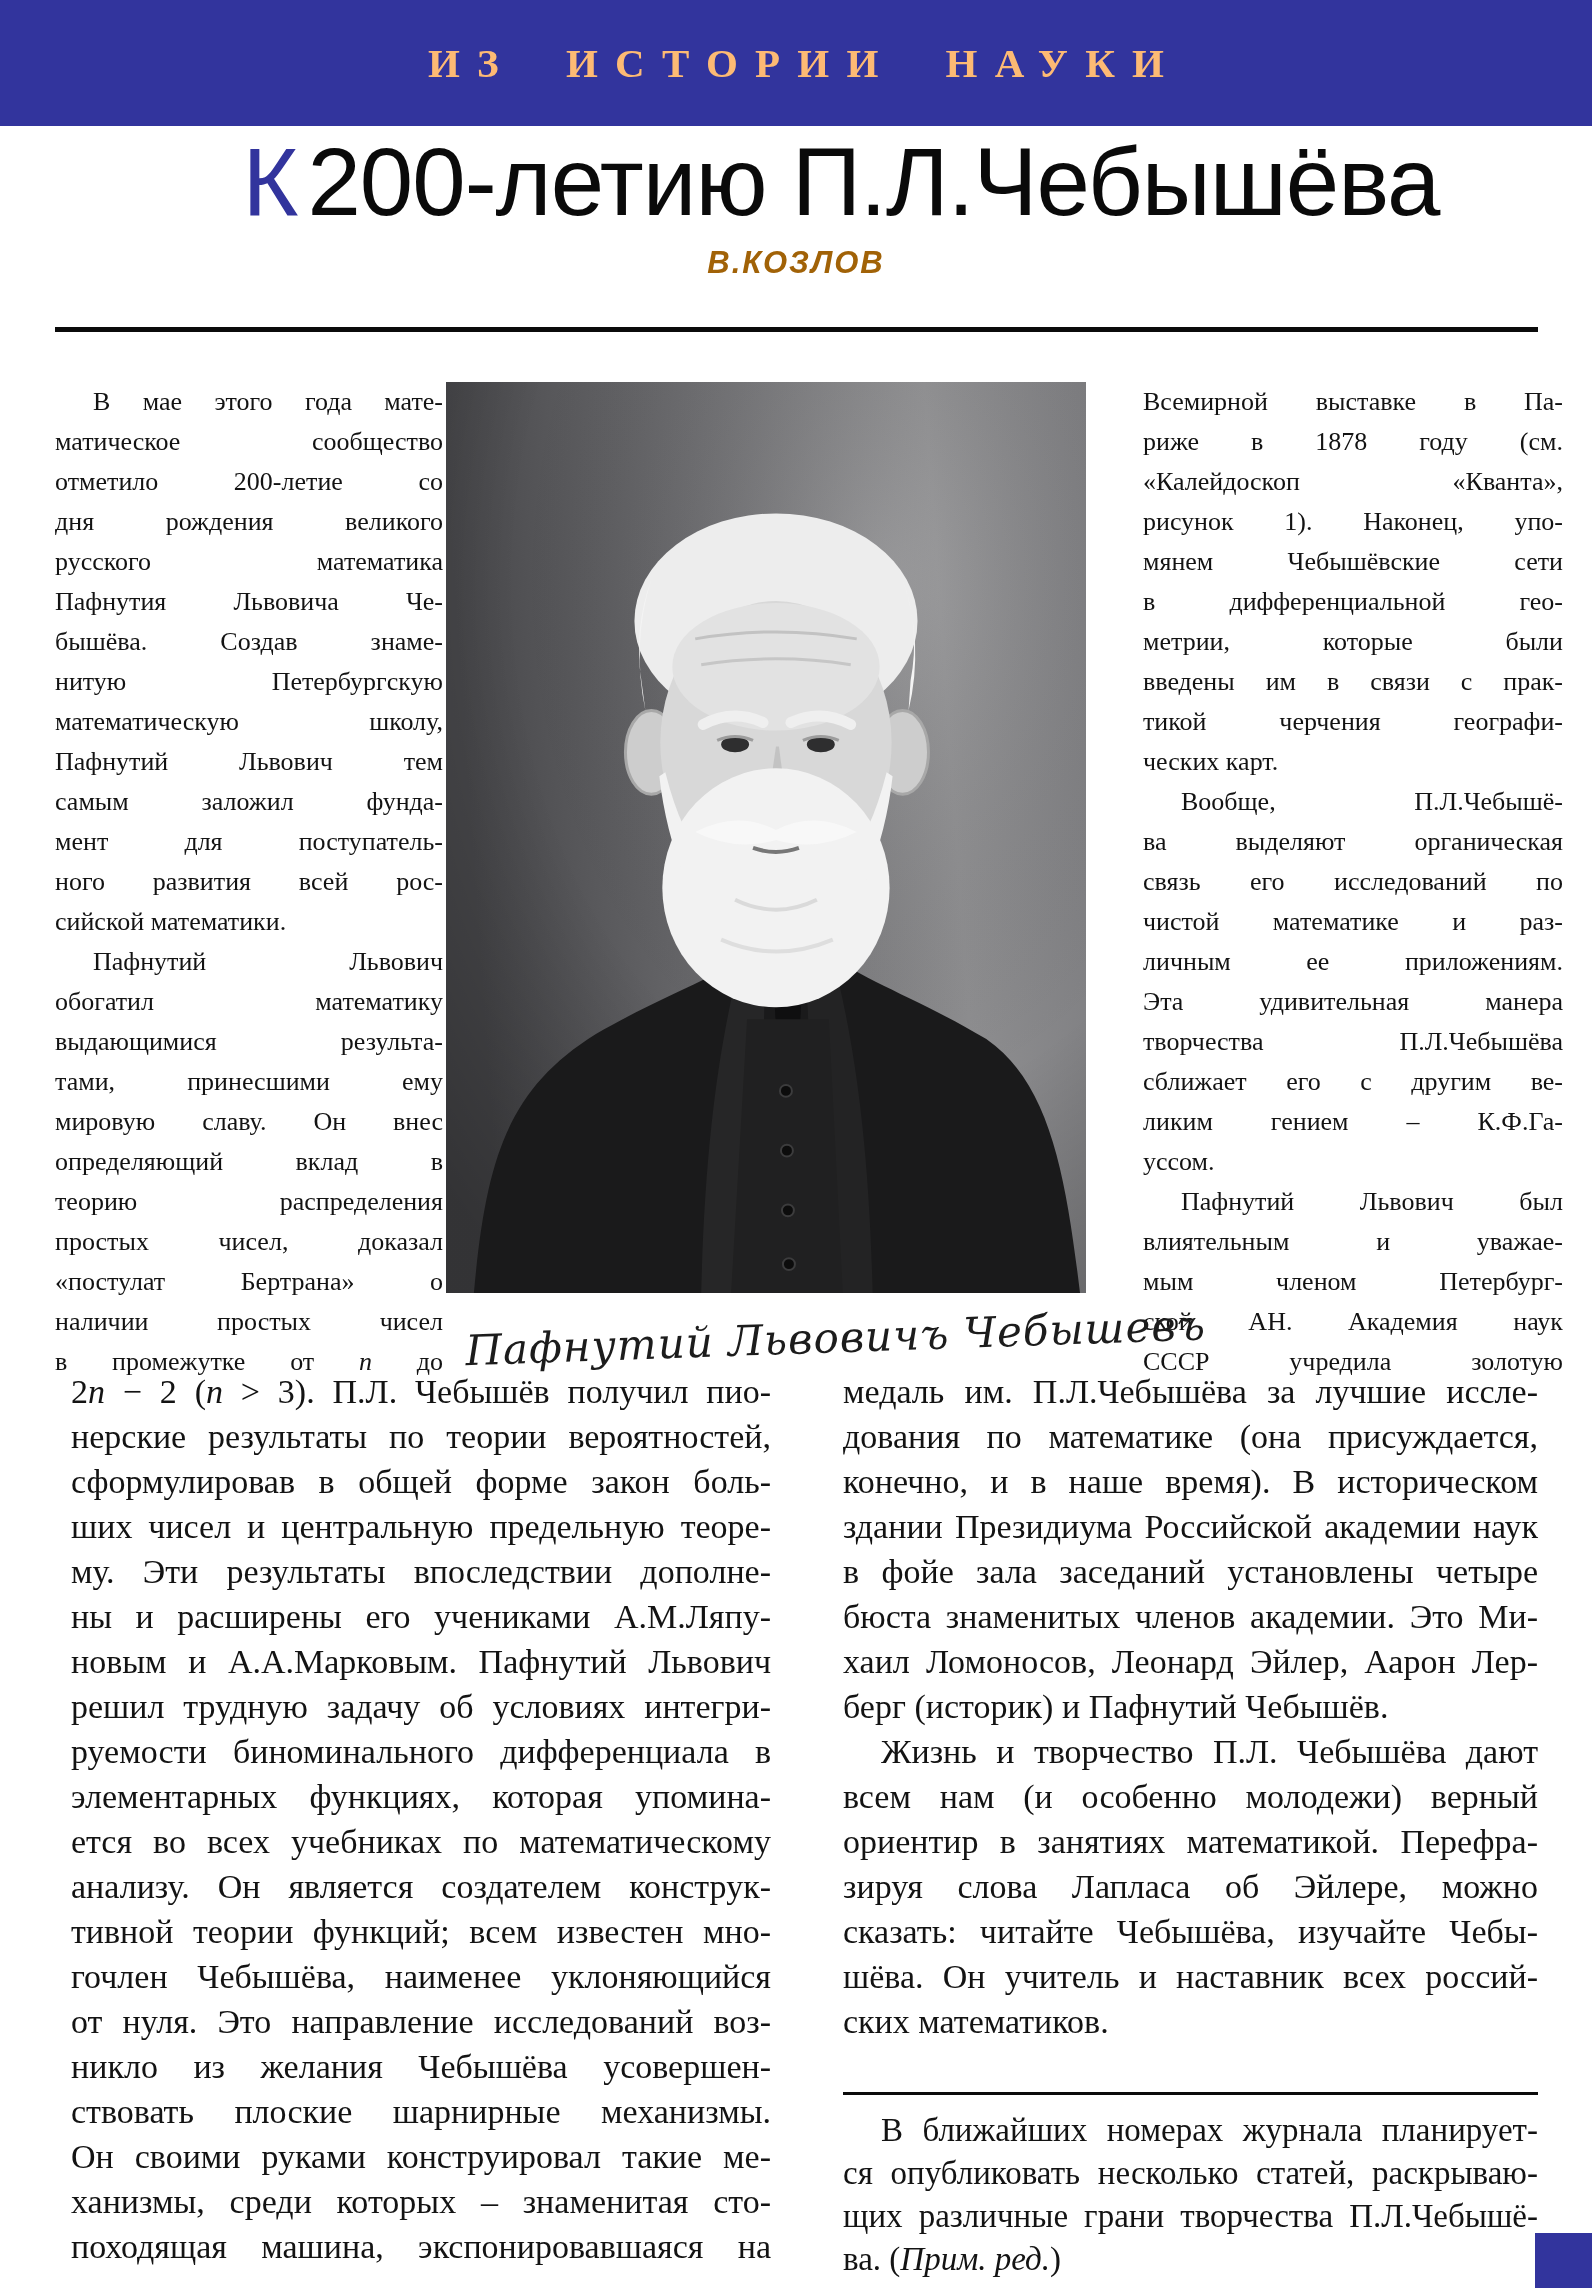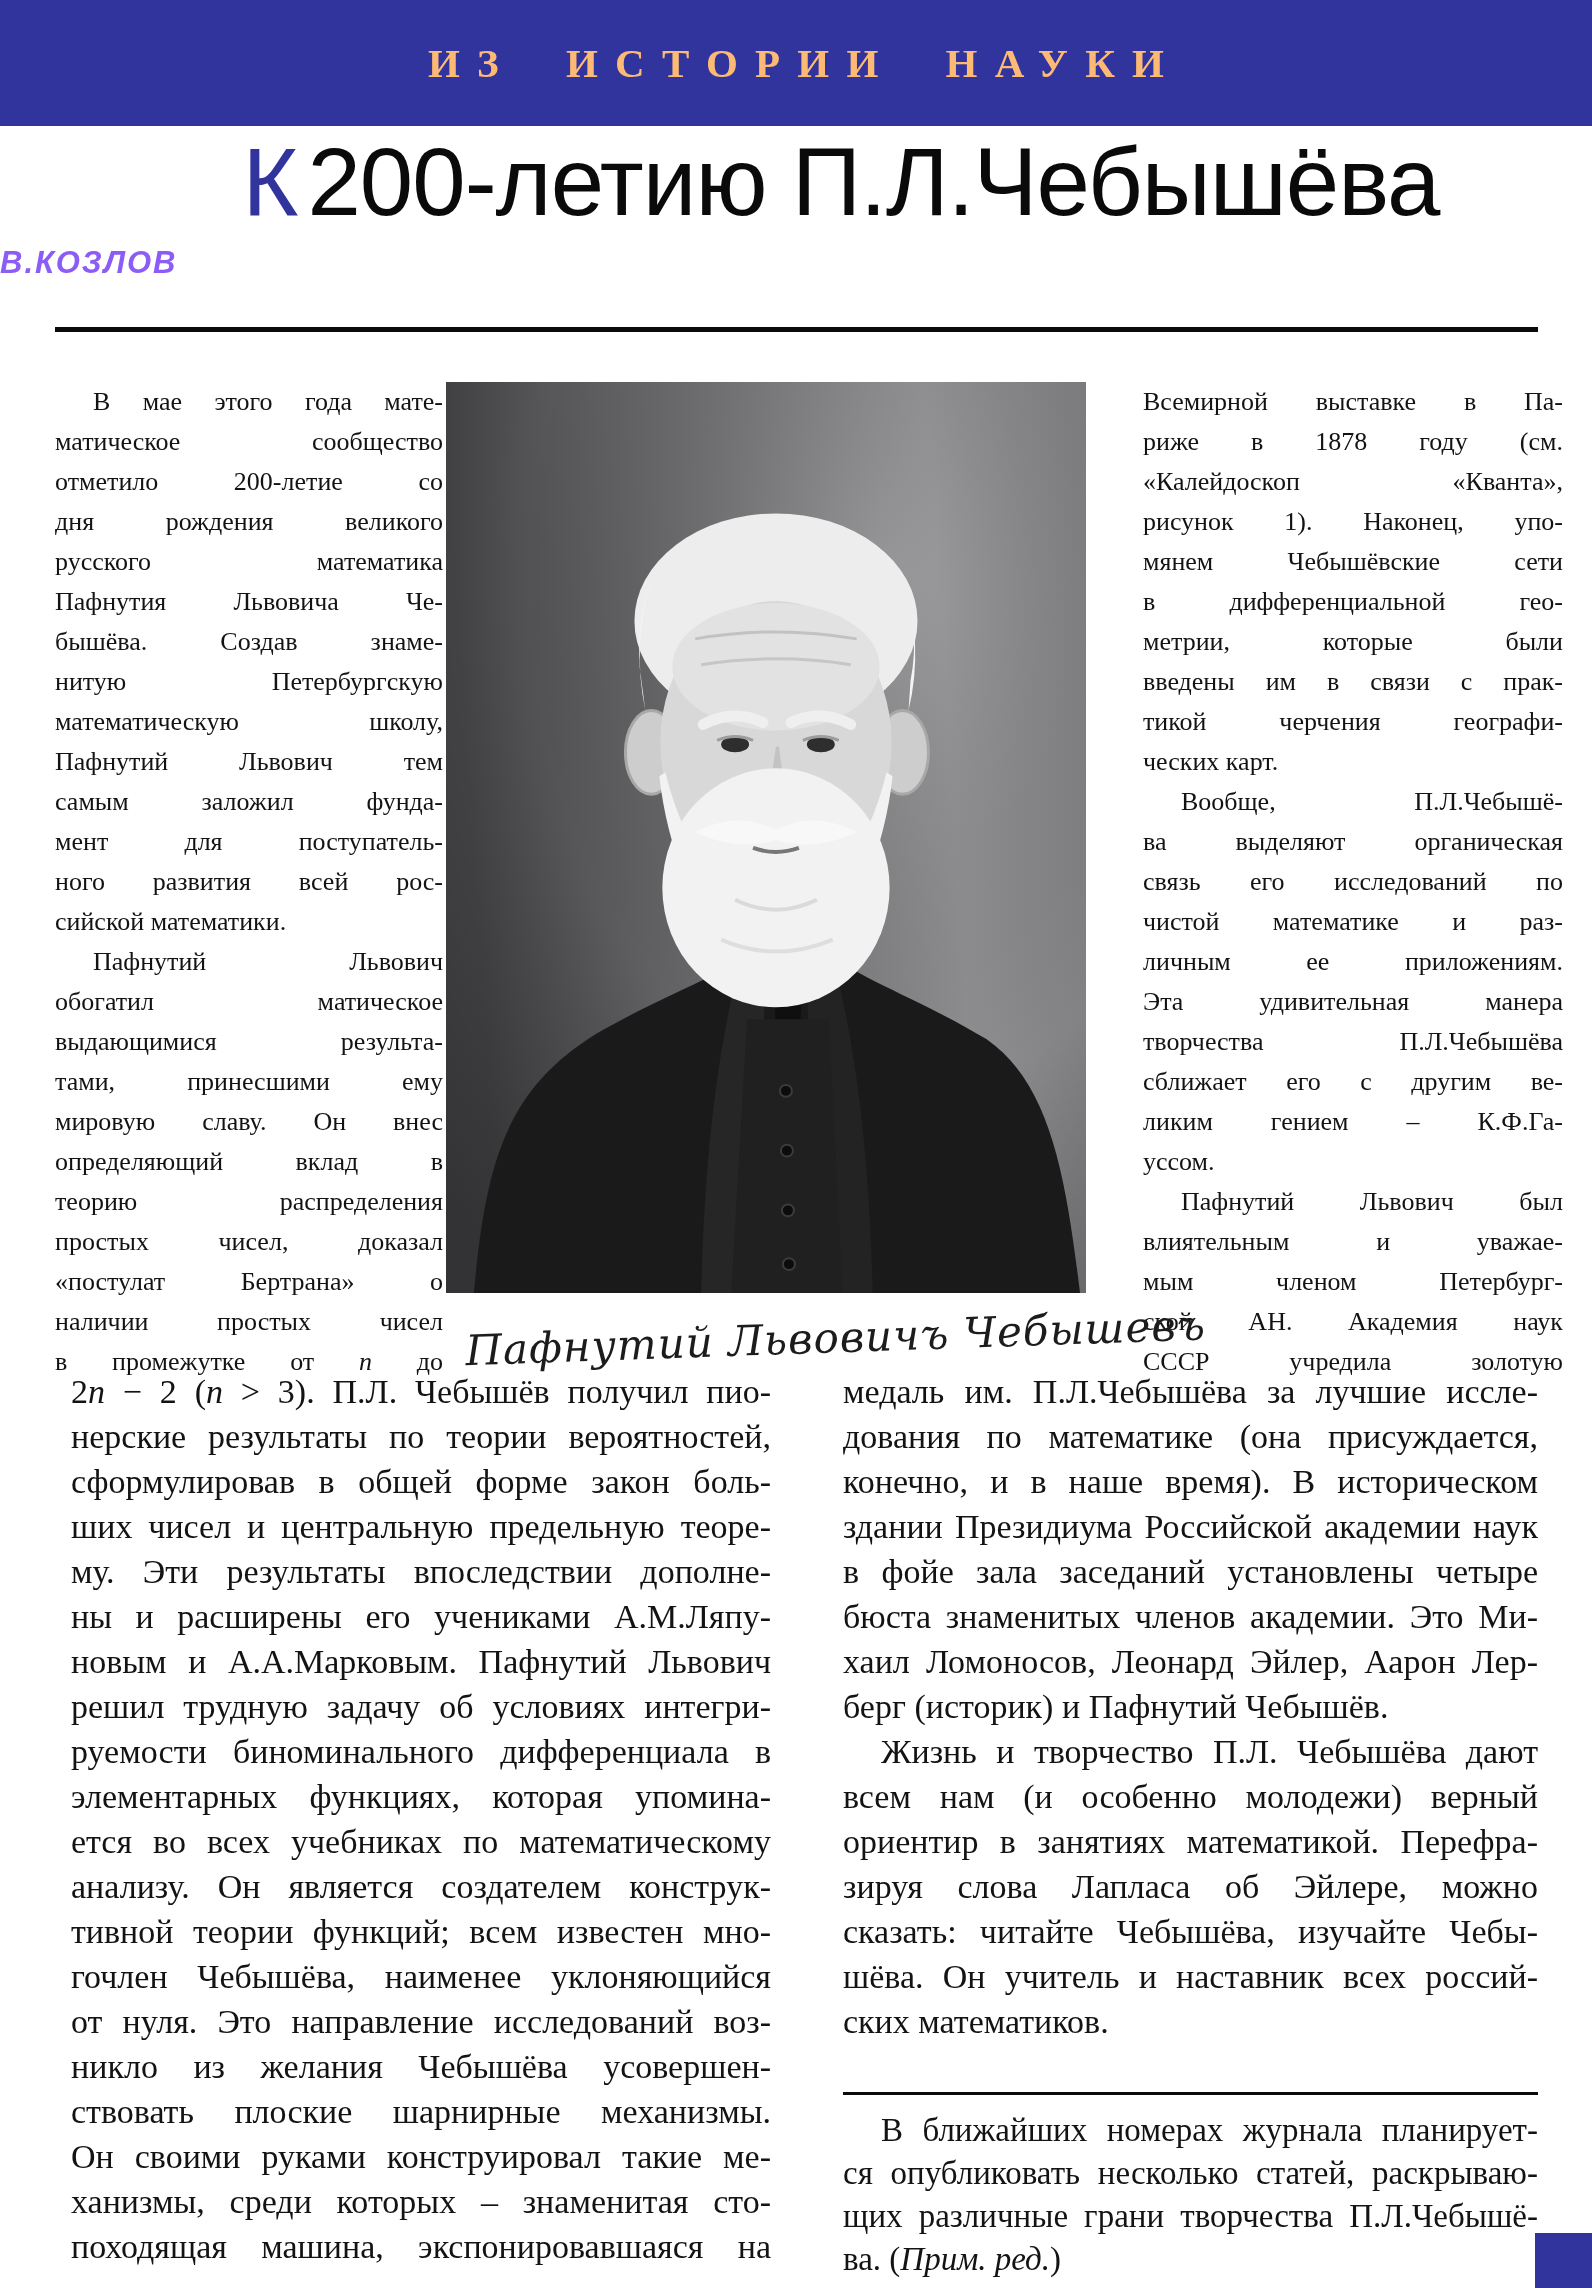--- a/index.html
+++ b/index.html
@@ -17,23 +17,23 @@
     font-size:41px; color:#fdba74; letter-spacing:0.42em; word-spacing:0.55em;
     text-indent:0.42em; white-space:nowrap; }
 
   
   #title { left:0; top:125px; width:1592px; height:113px; text-align:center;
     font-family:"Liberation Sans", sans-serif; font-weight:400; font-size:96px;
     line-height:113px; letter-spacing:-1px; color:#0a0a0a; white-space:nowrap;margin-left:45px; }
   #title .init { color:var(--accent); padding-right:10px; }
 
   
-  #author { left:0; top:245px; width:1592px; 
+  #author { left:0; top:245px; width:1592px; text-align:center;
     font-family:"Liberation Sans", sans-serif; font-style:italic; font-weight:bold;
-    font-size:31px; letter-spacing:2px; color:#8b5cf6; }
+    font-size:31px; letter-spacing:2px; color:#a16207; }
 
   .rule { background:#0b0b0b; }
   #rule-top { left:55px; top:327px; width:1483px; height:5px; }
   #rule-foot { left:843px; top:2092px; width:695px; height:3px; }
 
   
   .textcol { color:#131313; }
   .col-narrow { font-size:26px; line-height:40px; }
   .col-wide { font-size:34px; line-height:45px; }
   #footnote { font-size:33px; line-height:43px; }
@@ -82,21 +82,21 @@
     <div class="line">Пафнутия Львовича Че-</div>
     <div class="line">бышёва. Создав знаме-</div>
     <div class="line">нитую Петербургскую</div>
     <div class="line">математическую школу,</div>
     <div class="line">Пафнутий Львович тем</div>
     <div class="line">самым заложил фунда-</div>
     <div class="line">мент для поступатель-</div>
     <div class="line">ного развития всей рос-</div>
     <div class="line pe">сийской математики.</div>
     <div class="line ind">Пафнутий Львович</div>
-    <div class="line">обогатил матическое</div>
+    <div class="line">обогатил математику</div>
     <div class="line">выдающимися результа-</div>
     <div class="line">тами, принесшими ему</div>
     <div class="line">мировую славу. Он внес</div>
     <div class="line">определяющий вклад в</div>
     <div class="line">теорию распределения</div>
     <div class="line">простых чисел, доказал</div>
     <div class="line">«постулат Бертрана» о</div>
     <div class="line">наличии простых чисел</div>
     <div class="line"><span>в промежутке от </span><span class="it">n</span><span> до</span></div>
   </div>

